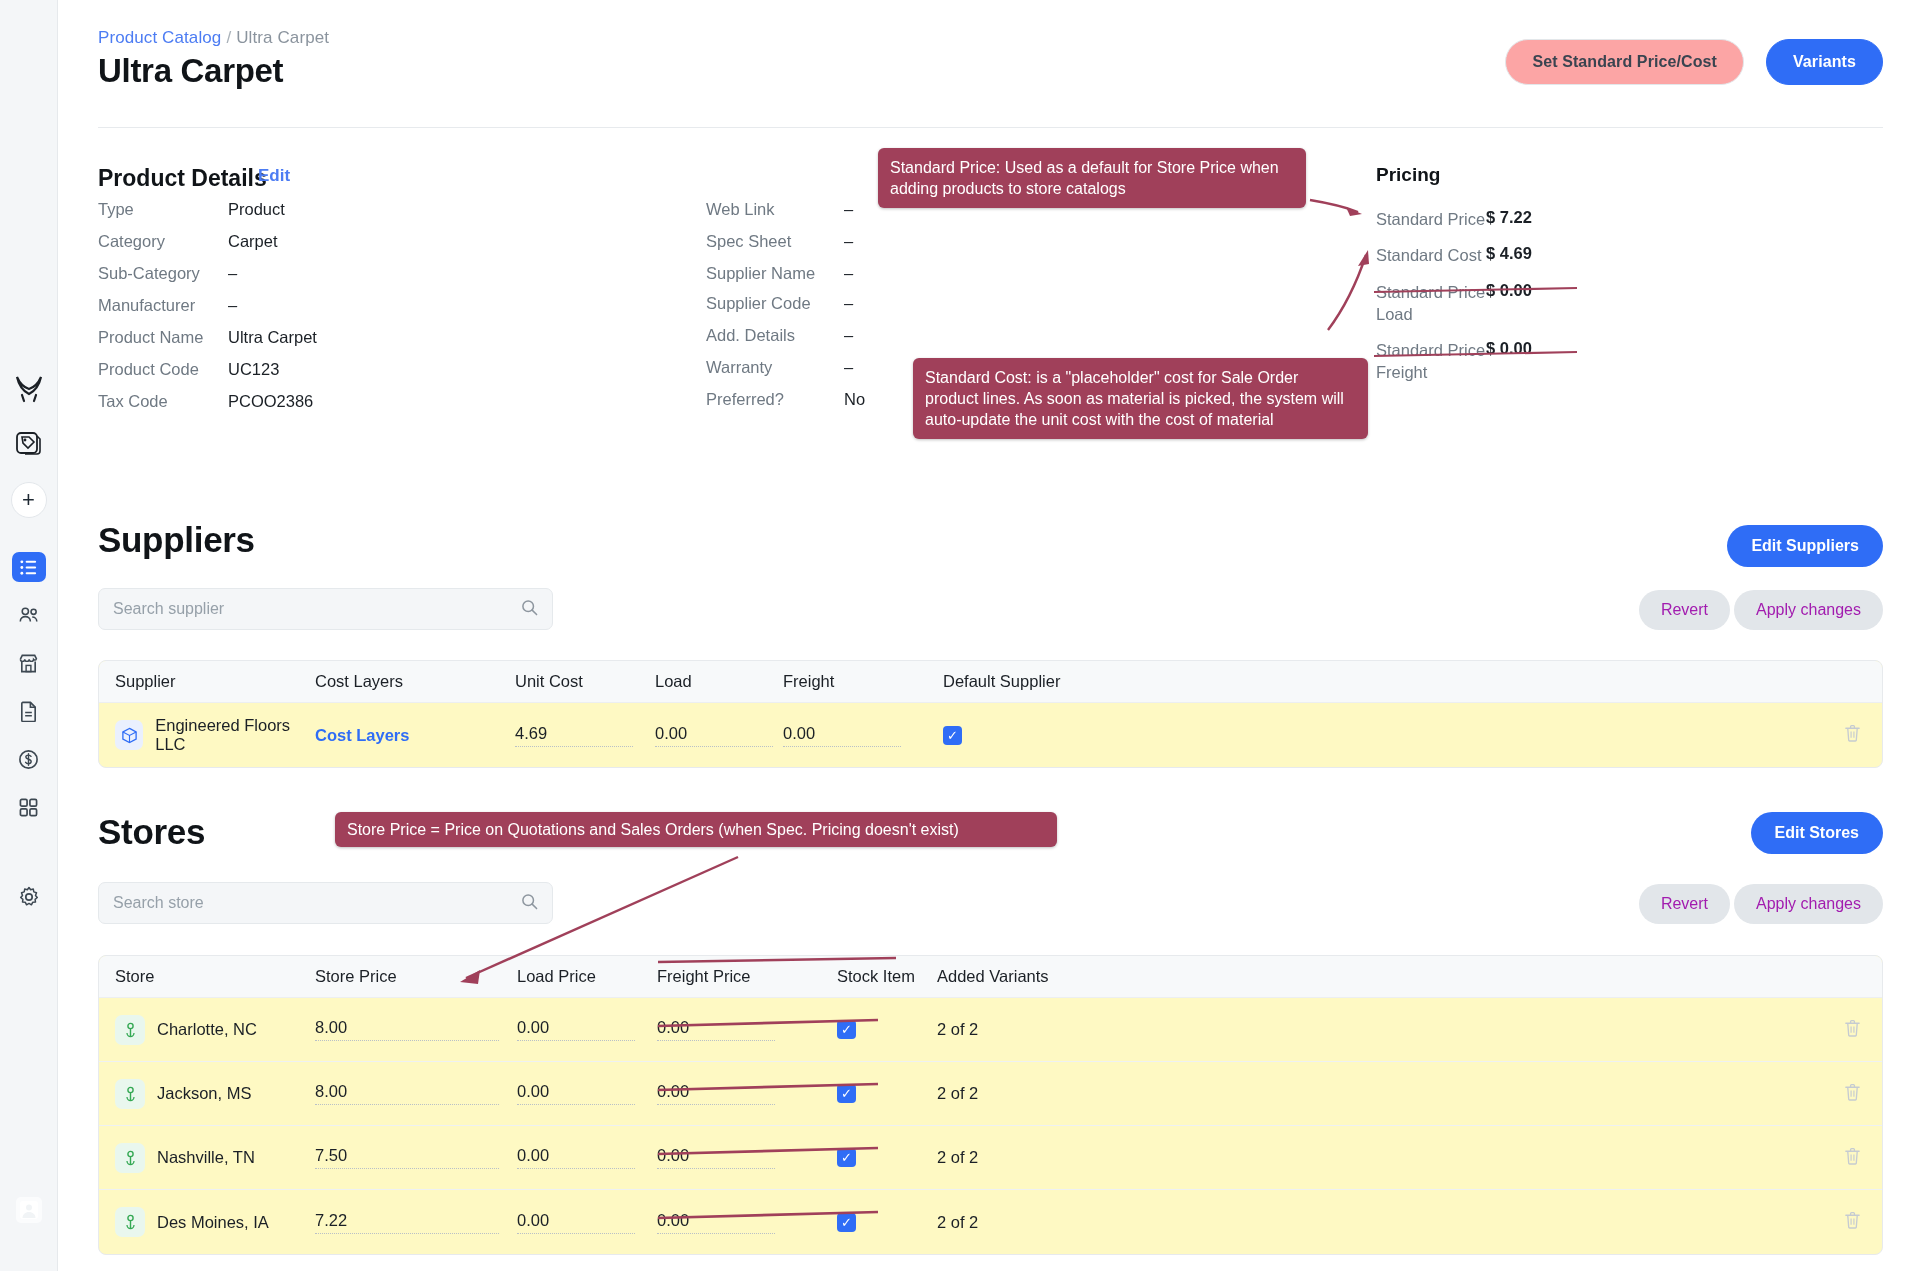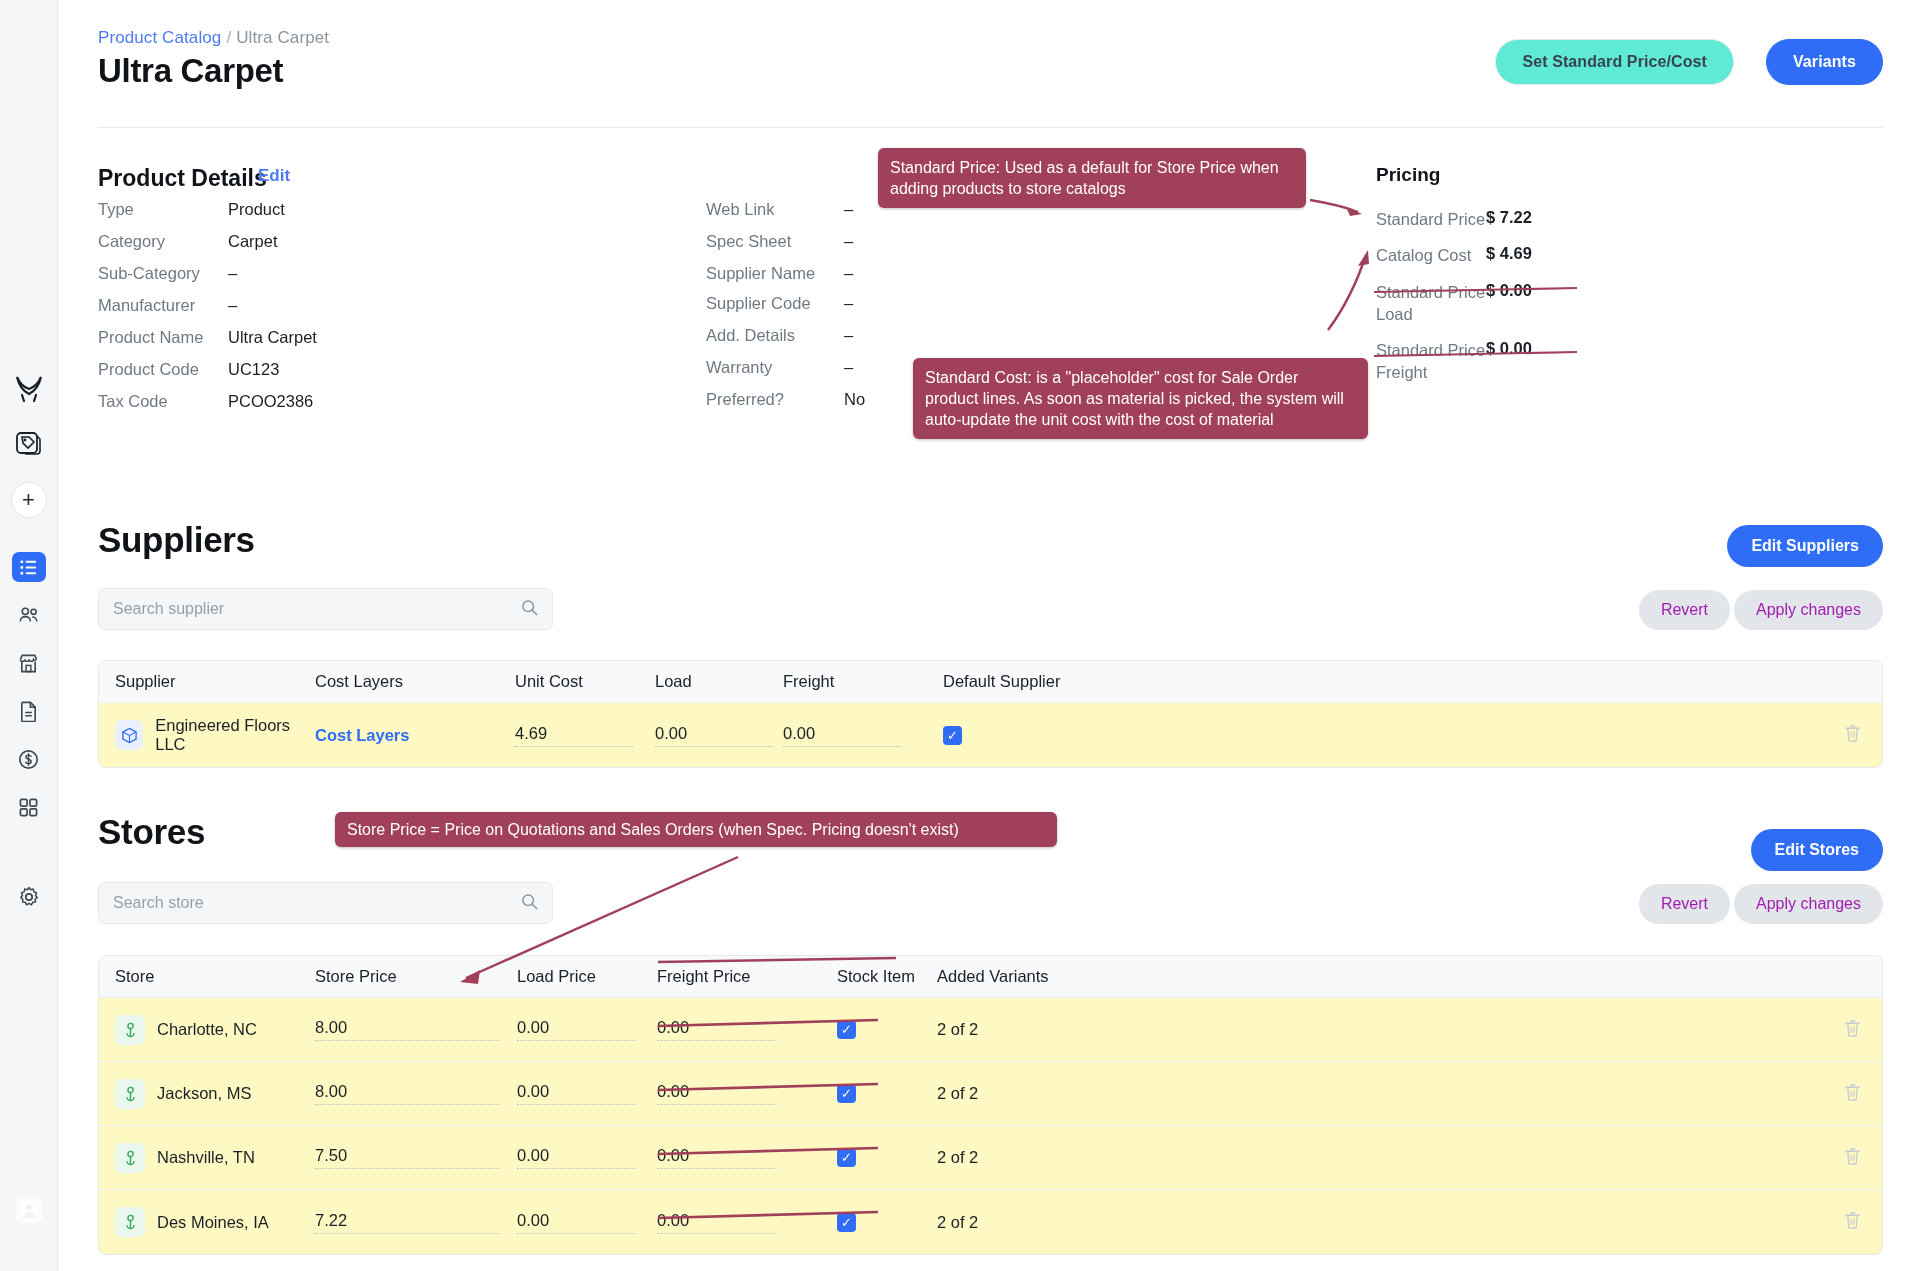--- a/index.html
+++ b/index.html
@@ -52,22 +52,22 @@
   .page-title {
     position: absolute; left: 40px; top: 52px;
     font-size: 33px; font-weight: bold; color: #101418; letter-spacing: -.3px;
   }
   .btn {
     position: absolute; border-radius: 26px; font-size: 16px;
     display: flex; align-items: center; justify-content: center; cursor: pointer;
     font-weight: bold; letter-spacing: .1px;
   }
   .btn-outline {
-    right: 186px; top: 39px; height: 46px; padding: 0 26px;
-    background: #5eead4; border: 1px solid #e3e7ea; color: #3a4450; font-weight: bold;
+    right: 176px; top: 39px; height: 46px; padding: 0 26px;
+    background: #fca5a5; border: 1px solid #e3e7ea; color: #3a4450; font-weight: bold;
   }
   .btn-primary {
     right: 37px; top: 39px; height: 46px; padding: 0 26px;
     background: #2f6df6; border: 1px solid #2f6df6; color: #ffffff;
   }
   .hr-top {
     position: absolute; left: 40px; top: 127px; width: 1785px; height: 1px; background: #e7eaed;
   }
 
   
@@ -334,21 +334,21 @@
       </div>
   </div>
 
   <div class="pricing">
     <h3>Pricing</h3>
     <div class="price-row">
         <span class="k">Standard Price</span>
         <span class="v">$ 7.22</span>
       </div>
     <div class="price-row">
-        <span class="k">Catalog Cost</span>
+        <span class="k">Standard Cost</span>
         <span class="v">$ 4.69</span>
       </div>
     <div class="price-row">
         <span class="k">Standard Price Load</span>
         <span class="v strikethrough">$ 0.00</span>
       </div>
     <div class="price-row">
         <span class="k">Standard Price Freight</span>
         <span class="v strikethrough">$ 0.00</span>
       </div>
@@ -393,21 +393,21 @@
           <span class="chk">✓</span>
         </span>
       <span class="trash"><svg width="19" height="19" viewBox="0 0 20 20">
             <path d="M3 5 H17 M8 5 V3.2 a1 1 0 0 1 1 -1 h2 a1 1 0 0 1 1 1 V5 M5 5 l1 12.5 a1 1 0 0 0 1 .9 h6 a1 1 0 0 0 1 -.9 L15 5" stroke="currentColor" stroke-width="1.4" fill="none" stroke-linecap="round"></path>
             <path d="M8.5 8.5 V15 M11.5 8.5 V15" stroke="currentColor" stroke-width="1.2"></path>
           </svg></span>
     </div>
   </div>
 
   <div class="block-title" style="left:40px; top:812px;">Stores</div>
-  <div class="btn-blue" style="right:37px; top:829px;">Edit Stores</div>
+  <div class="btn-blue" style="right:37px; top:812px;">Edit Stores</div>
   <div class="search-box" style="left:40px; top:882px;">
     <input placeholder="Search store" style="">
     <span><svg width="17" height="17" viewBox="0 0 18 18">
           <circle cx="7.6" cy="7.6" r="5.6" stroke="#8d969f" stroke-width="1.6" fill="none"></circle>
           <path d="M11.8 11.8 L16.5 16.5" stroke="#8d969f" stroke-width="1.6" stroke-linecap="round"></path>
         </svg></span>
   </div>
   <div class="btn-ghost" style="right:190px; top:884px;">Revert</div>
   <div class="btn-ghost" style="right:37px; top:884px;">Apply changes</div>
 

